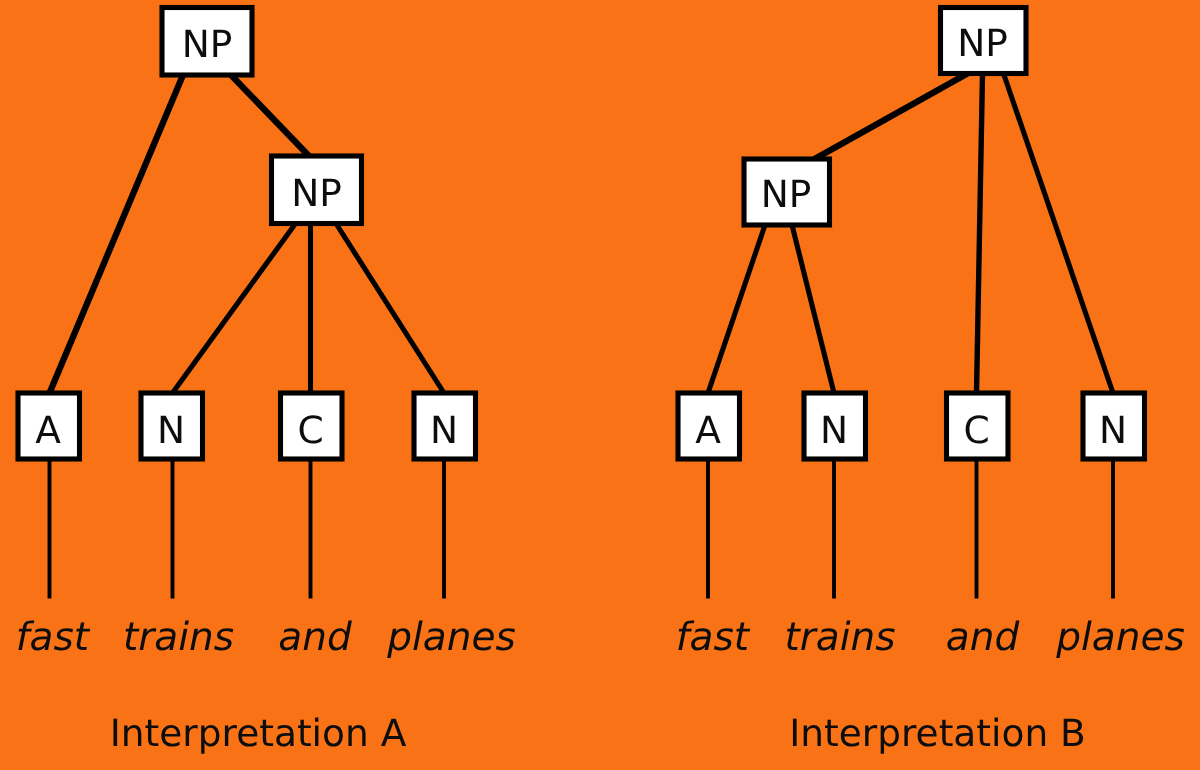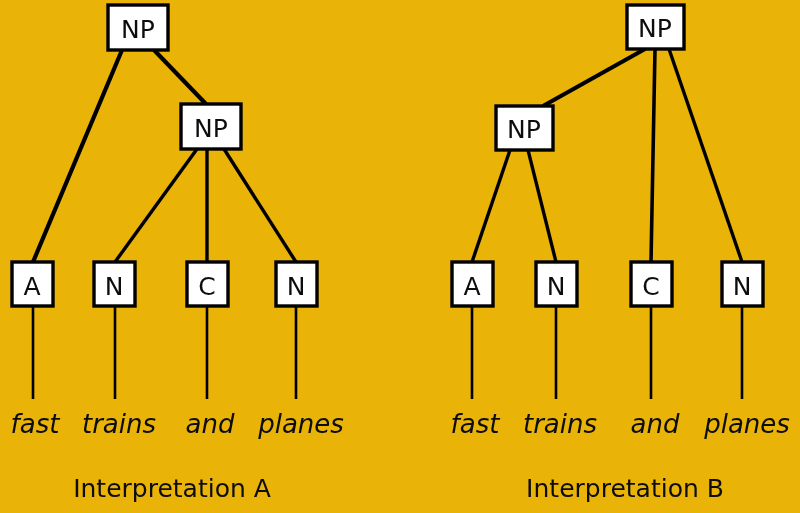--- a/index.html
+++ b/index.html
@@ -10,21 +10,21 @@
   body {
     width: 800px;
     height: 513px;
     overflow: hidden;
     font-family: "DejaVu Sans", "Liberation Sans", sans-serif;
   }
   #diagram-root {
     position: relative;
     width: 800px;
     height: 513px;
-    background: #eab308;
+    background: #f97316;
   }
   svg.tree-canvas {
     position: absolute;
     top: 0;
     left: 0;
     width: 800px;
     height: 513px;
     display: block;
   }
   .edge-line {

